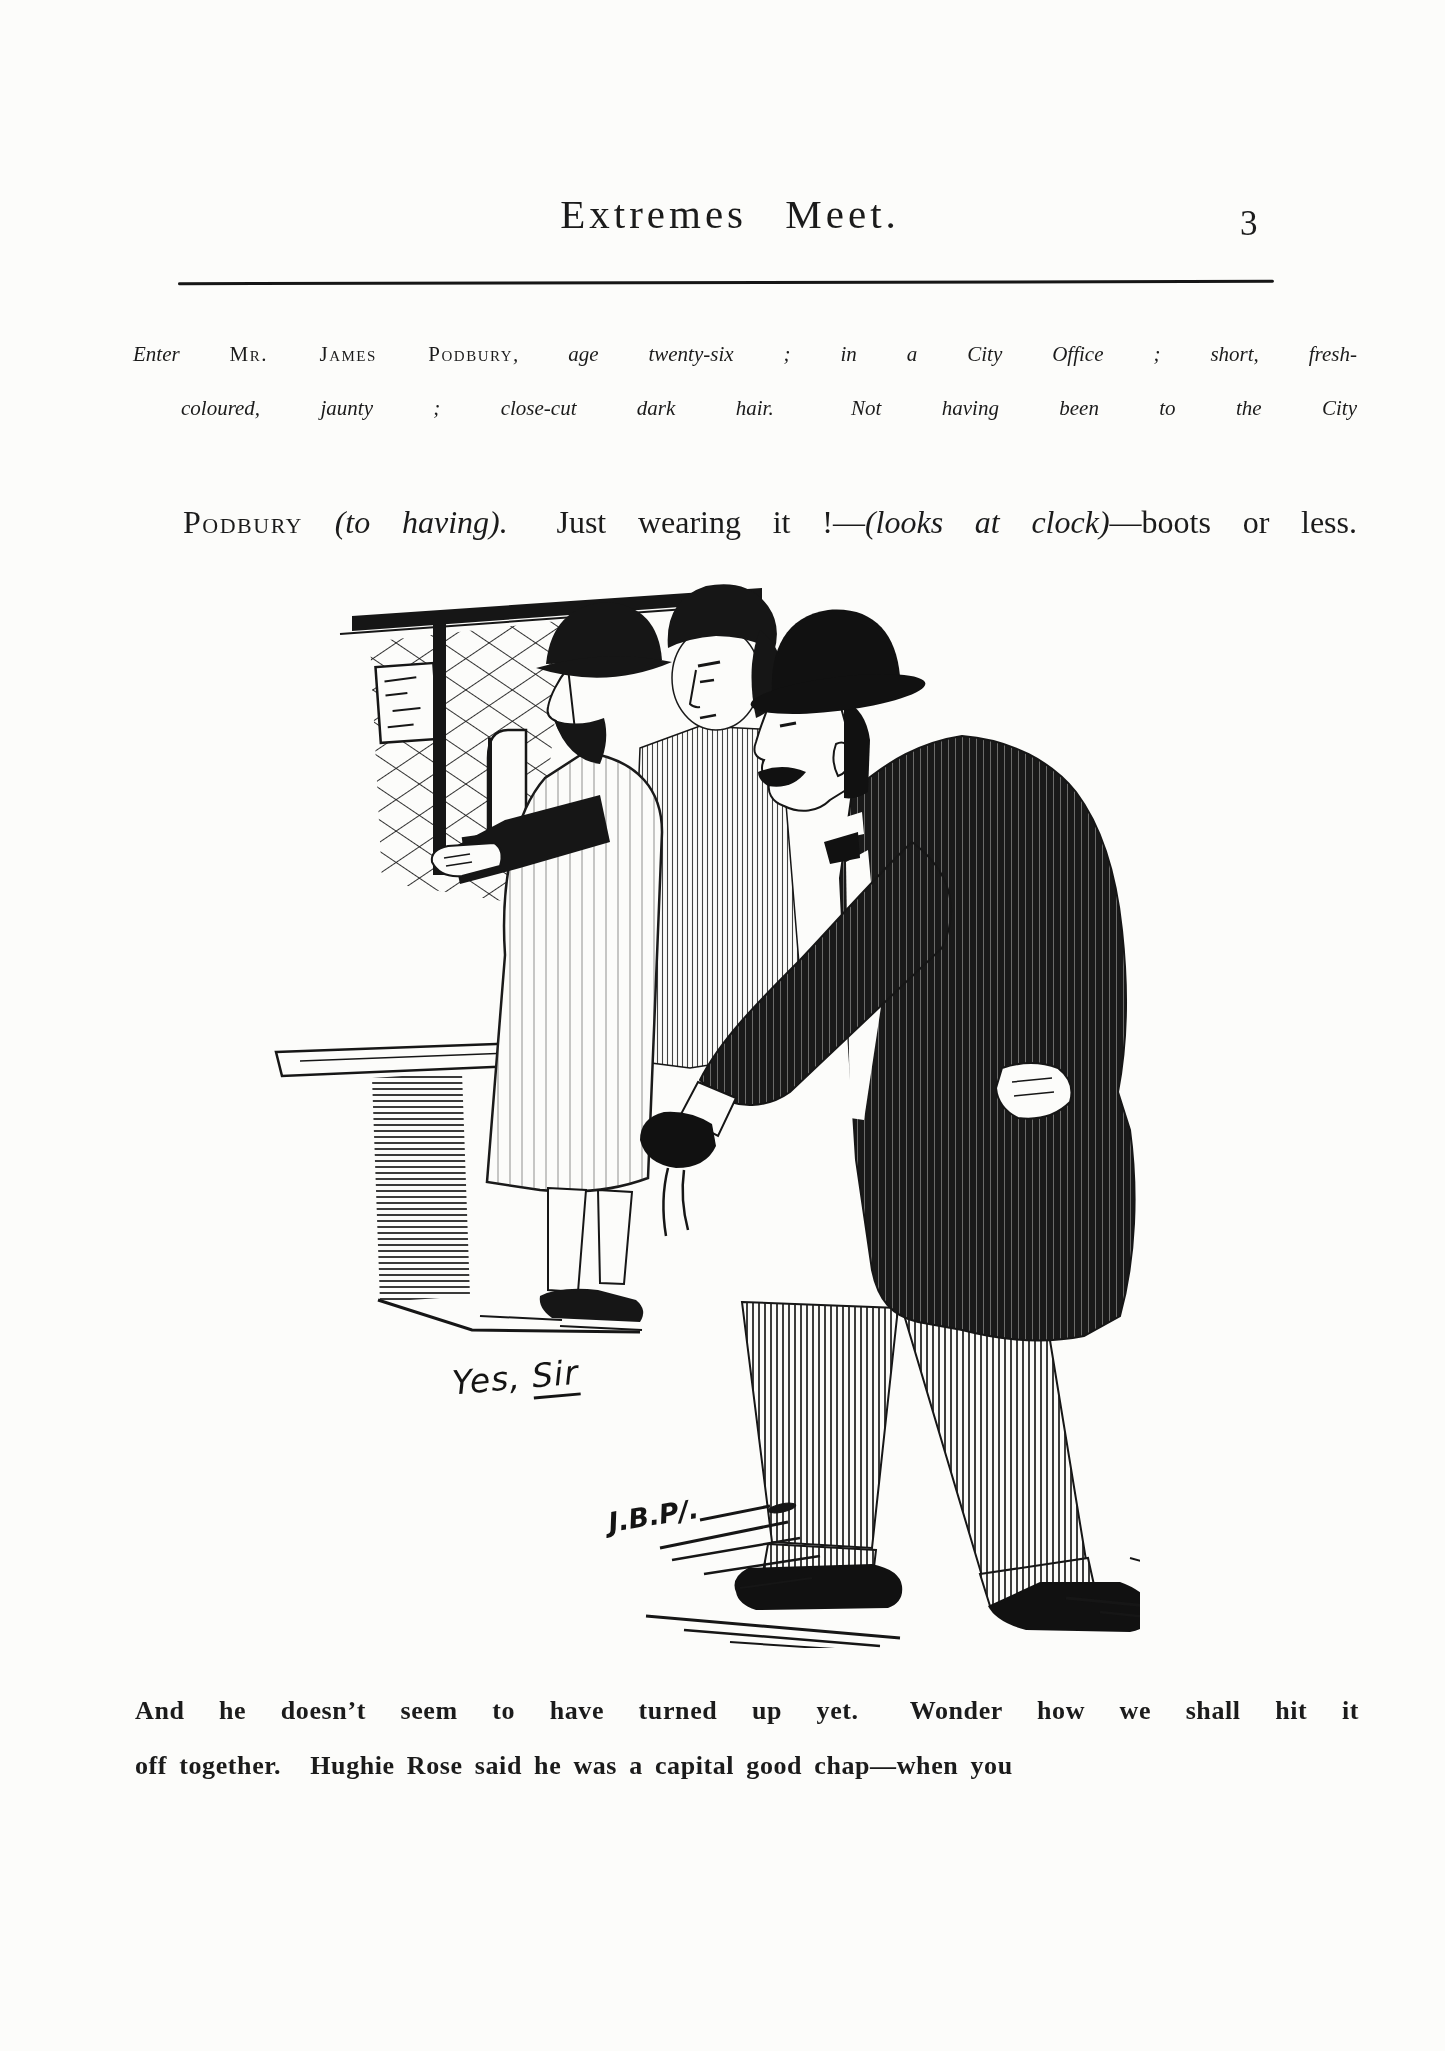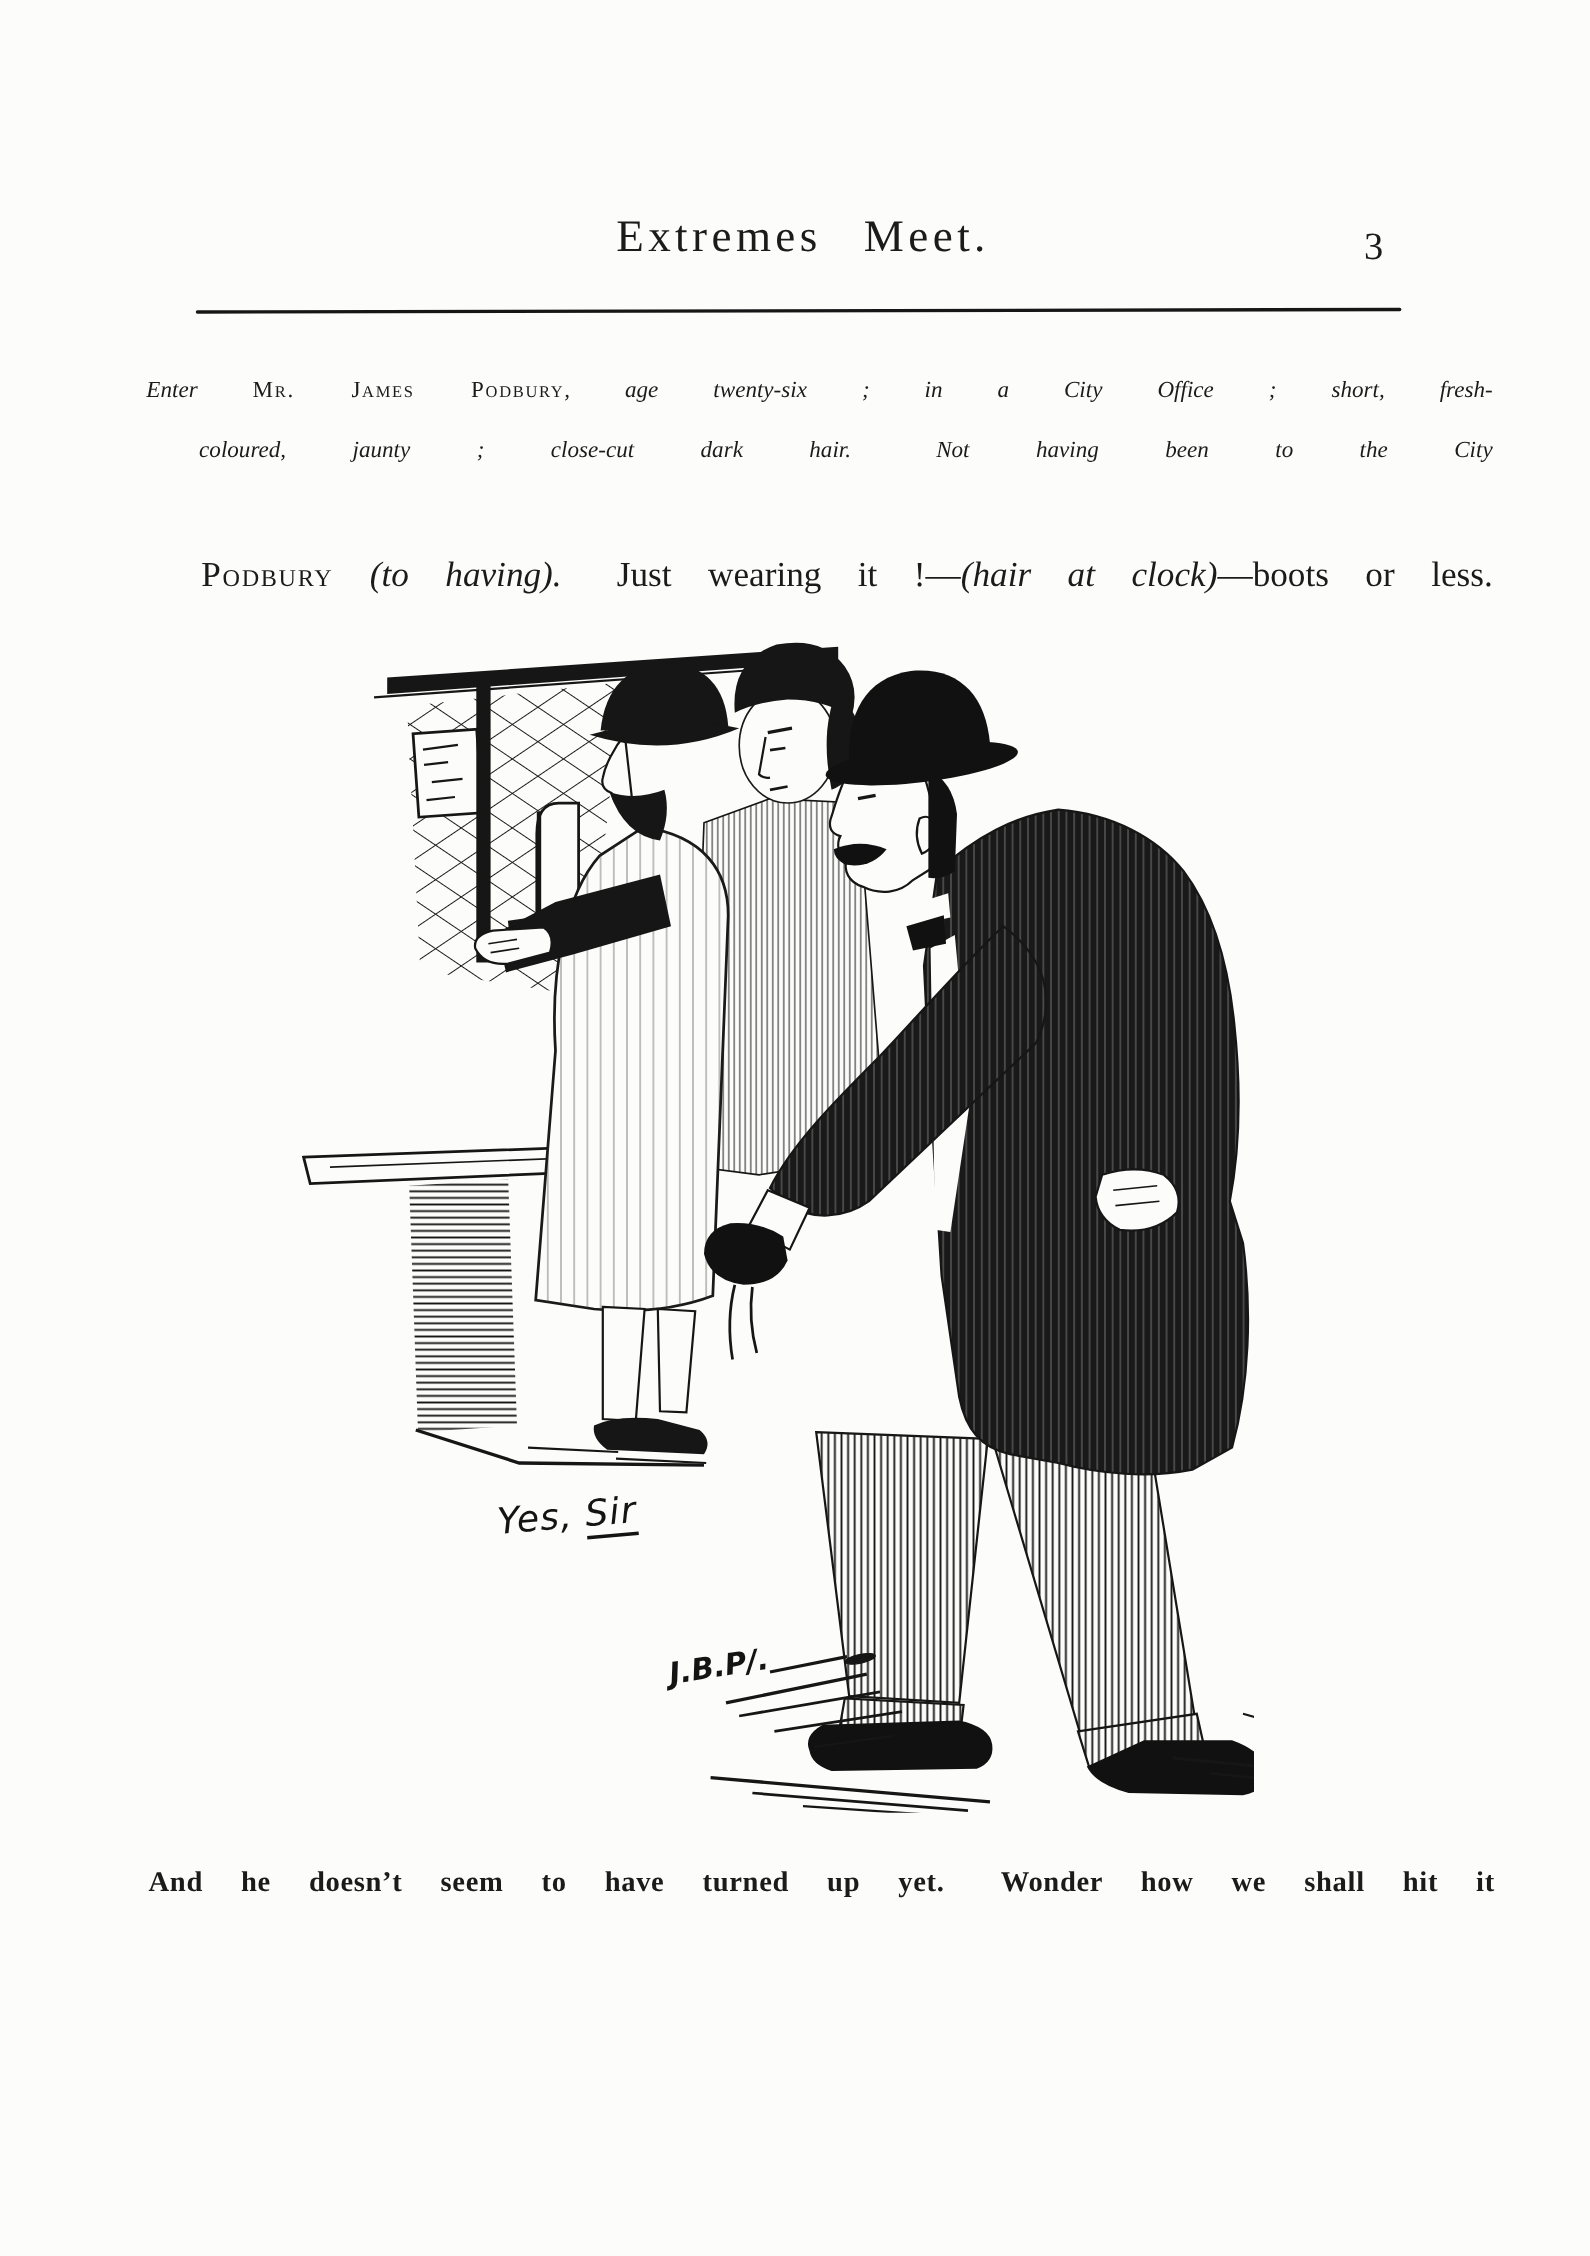--- a/index.html
+++ b/index.html
@@ -63,21 +63,21 @@
     <span class="sc" style="font-style:normal;">Mr. James Podbury</span><span class="it">, age twenty-six ; in a City Office ; short, fresh-</span>
   </div>
   <div class="abs sd jline" style="top:395px;left:181px;width:1176px;">
     <span class="it">coloured, jaunty ; close-cut dark hair.</span><span class="sgap"></span>
     <span class="it">Not having been to the City</span>
   </div>
 
   <div class="abs dlg jline" style="top:502px;left:183px;width:1174px;">
     <span class="sc">Podbury</span>
     <span class="it">(to having).</span><span class="sgap"></span>
-    <span>Just wearing it !—</span><span class="it">(hair at clock)</span><span>—boots or less.</span>
+    <span>Just wearing it !—</span><span class="it">(looks at clock)</span><span>—boots or less.</span>
   </div>
 
   <svg class="abs" style="left:270px;top:570px;" width="870" height="1078" viewBox="270 570 870 1078">
     <defs>
       <pattern id="pA" width="26" height="26" patternUnits="userSpaceOnUse" patternTransform="rotate(56)">
         <line x1="0" y1="0" x2="0" y2="26" stroke="#1a1a1a" stroke-width="1.8"></line>
       </pattern>
       <pattern id="pB" width="26" height="26" patternUnits="userSpaceOnUse" patternTransform="rotate(-56)">
         <line x1="0" y1="0" x2="0" y2="26" stroke="#1a1a1a" stroke-width="1.8"></line>
       </pattern>
@@ -240,14 +240,18 @@
     <span>Yes,</span>
     <span class="ul">Sir</span>
   </div>
 
   <div class="abs signote" style="left:608px;top:1500px;transform:rotate(-9deg);">J.B.P/.</div>
 
   <div class="abs body-line jline" style="top:1694px;left:135px;width:1224px;">
     <span>And he doesn’t seem to have turned up yet.</span><span class="sgap"></span>
     <span>Wonder how we shall hit it</span>
   </div>
+  <div class="abs body-line" style="top:1749px;left:135px;width:1224px;word-spacing:5px;">
+    <span>off together.</span><span class="sgap"></span>
+    <span>Hughie Rose said he was a capital good chap—when you</span>
+  </div>
 
 </div>
 
 </body></html>

